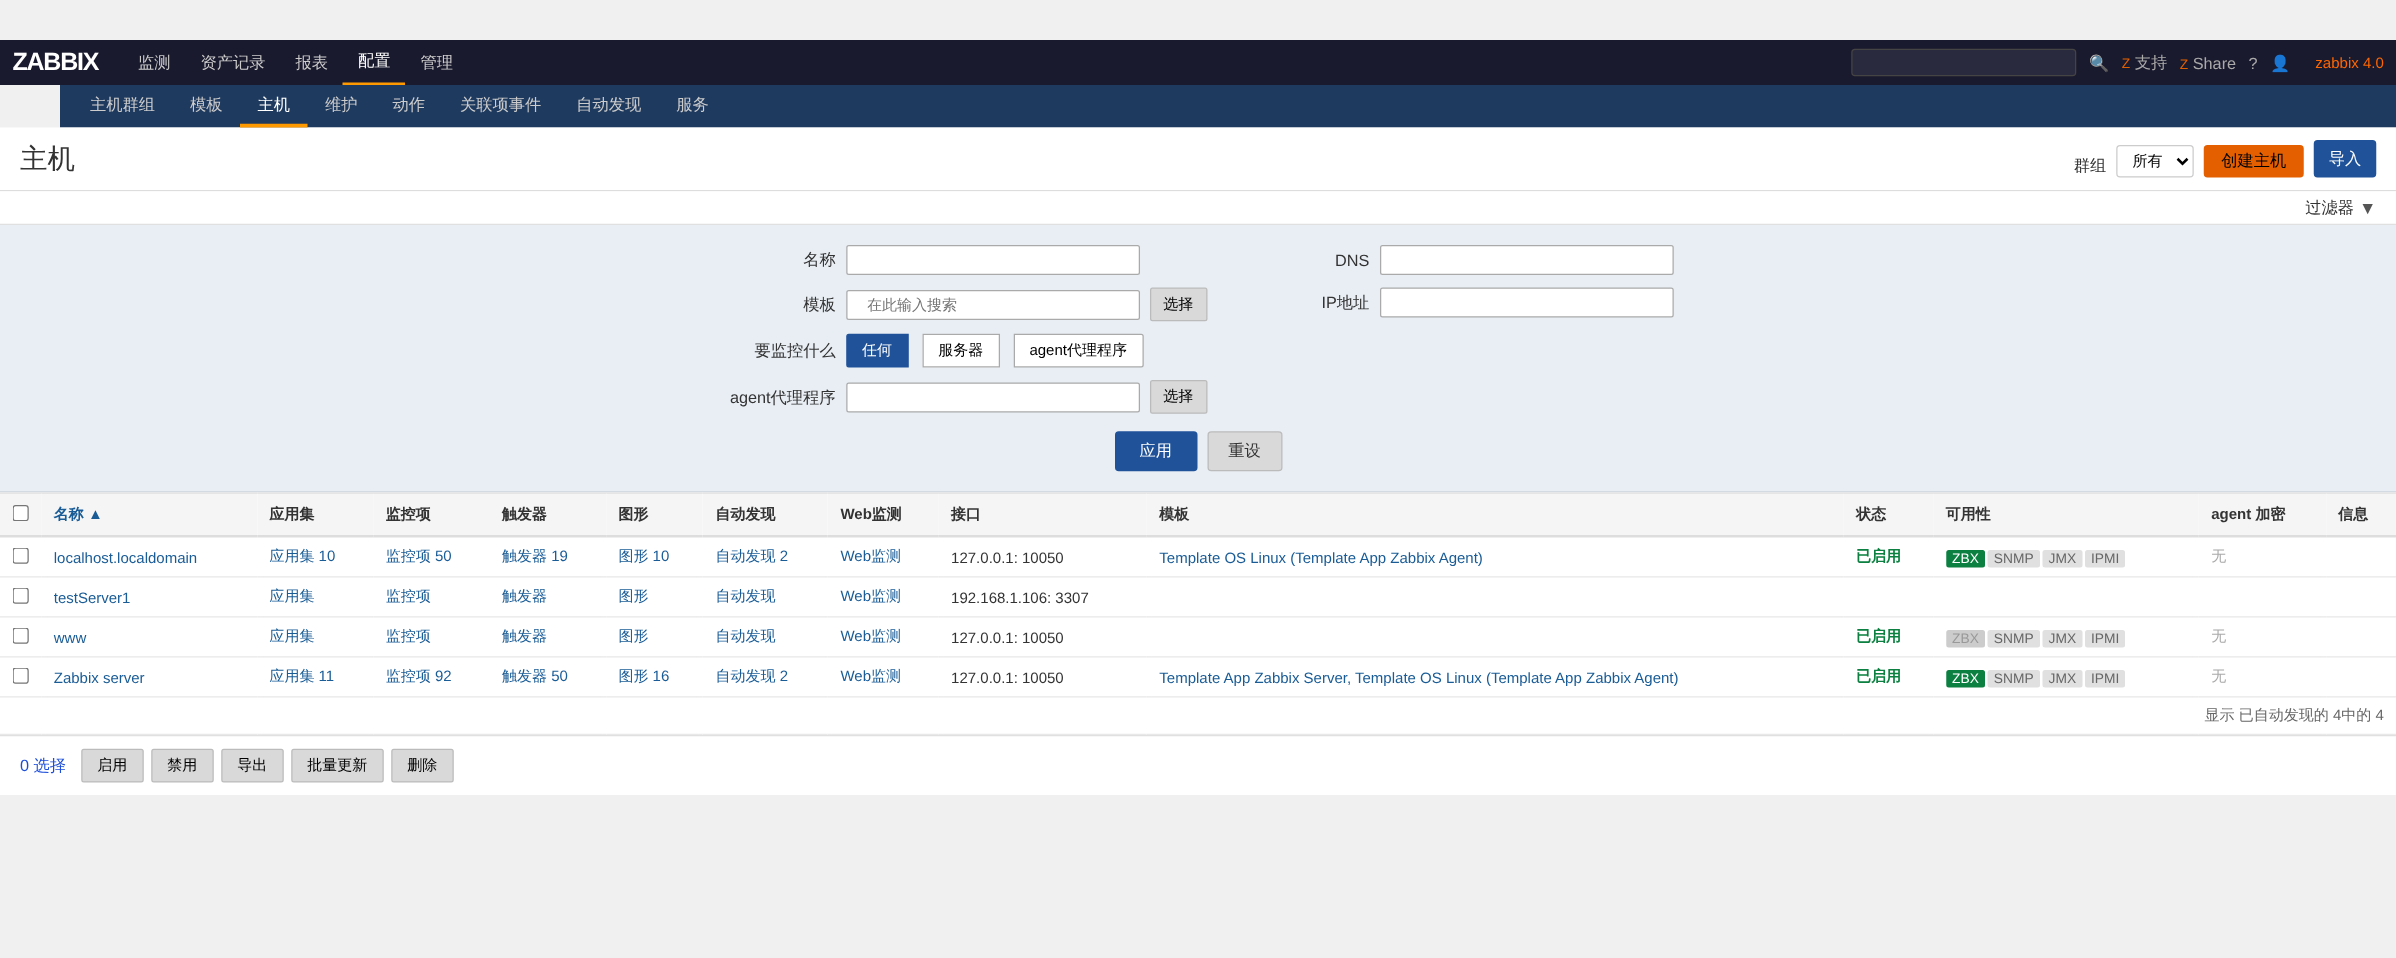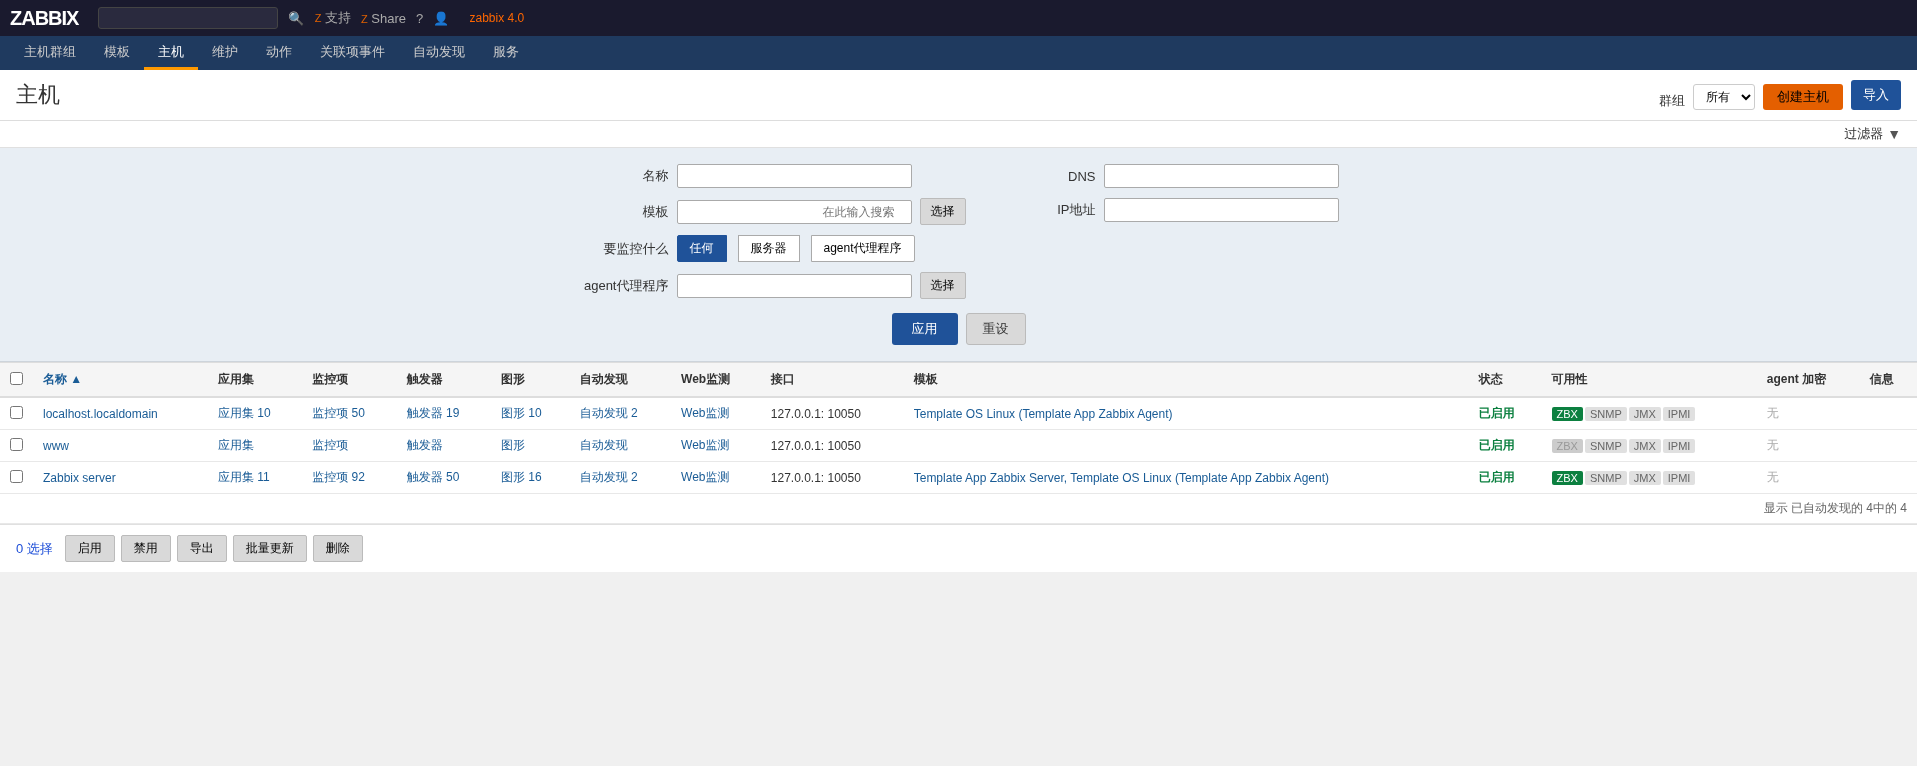--- a/index.html
+++ b/index.html
@@ -5,20 +5,21 @@
     * { box-sizing: border-box; margin: 0; padding: 0; }
     body { font-family: Arial, sans-serif; font-size: 12px; background: #f0f0f0; color: #333; }
 
     
     .top-nav {
       background: #1a1a2e;
       display: flex;
       align-items: center;
       height: 36px;
       padding: 0 10px;
+      margin-top: 32px;
     }
     .zabbix-logo {
       color: #d40000;
       font-size: 20px;
       font-weight: bold;
       margin-right: 20px;
       letter-spacing: -1px;
     }
     .zabbix-logo span { color: #fff; }
     .top-nav-menu {
@@ -56,20 +57,21 @@
     }
     .zabbix-version { color: #ff6600; font-size: 12px; margin-left: 10px; }
 
     
     .sub-nav {
       background: #1f3a5f;
       display: flex;
       align-items: center;
       height: 34px;
       padding: 0 10px;
+      margin-left: 48px;
     }
     .sub-nav-item {
       color: #ccc;
       padding: 0 14px;
       height: 34px;
       display: flex;
       align-items: center;
       cursor: pointer;
       font-size: 13px;
       border-bottom: 3px solid transparent;
@@ -161,21 +163,20 @@
       font-size: 13px;
       color: #333;
     }
     .filter-input {
       border: 1px solid #aaa;
       border-radius: 2px;
       padding: 4px 16px;
       font-size: 12px;
       width: 235px;
       background: #fff;
-      text-align: right;
     }
     .btn-select {
       background: #d9d9d9;
       border: 1px solid #bbb;
       border-radius: 2px;
       padding: 4px 10px;
       font-size: 12px;
       cursor: pointer;
     }
     .monitor-type {
@@ -301,20 +302,27 @@
 
     .checkbox-col { width: 30px; text-align: center; }
     input[type="checkbox"] { cursor: pointer; }
   </style>
 </head>
 <body>
 
 <div class="top-nav">
   <div class="zabbix-logo">
     <span>ZABBIX</span>
+  </div>
+  <div class="top-nav-menu">
+    <div class="top-nav-item">监测</div>
+    <div class="top-nav-item">资产记录</div>
+    <div class="top-nav-item">报表</div>
+    <div class="top-nav-item" style="color:#fff;border-bottom:2px solid #f90;">配置</div>
+    <div class="top-nav-item">管理</div>
   </div>
   <div class="top-nav-right">
     <input class="search-box" type="text" style="">
     <span class="top-nav-icon">🔍</span>
     <span class="top-nav-icon">
       <span style="color:#e06000;font-size:11px;">Z</span>
       <span>支持</span>
     </span>
     <span class="top-nav-icon">
       <span style="color:#e06000;font-size:11px;">Z</span>
@@ -433,20 +441,36 @@
     <td><a class="link-blue">Web监测</a></td>
     <td>127.0.0.1: 10050</td>
     <td><span style="color:#1a5c96;">Template OS Linux (Template App Zabbix Agent)</span></td>
     <td><span class="status-enabled">已启用</span></td>
     <td><span class="badge-zbx">ZBX</span><span class="badge-snmp">SNMP</span><span class="badge-jmx">JMX</span><span class="badge-ipmi">IPMI</span></td>
     <td><span style="color:#aaa;">无</span></td>
     <td></td>
   </tr>
         <tr>
     <td class="checkbox-col"><input type="checkbox" style=""></td>
+    <td><a class="link-blue">testServer1</a></td>
+    <td><a class="link-blue">应用集</a></td>
+    <td><a class="link-blue">监控项</a></td>
+    <td><a class="link-blue">触发器</a></td>
+    <td><a class="link-blue">图形</a></td>
+    <td><a class="link-blue">自动发现</a></td>
+    <td><a class="link-blue">Web监测</a></td>
+    <td>192.168.1.106: 3307</td>
+    <td></td>
+    <td></td>
+    <td></td>
+    <td></td>
+    <td></td>
+  </tr>
+        <tr>
+    <td class="checkbox-col"><input type="checkbox" style=""></td>
     <td><a class="link-blue">www</a></td>
     <td><a class="link-blue">应用集</a></td>
     <td><a class="link-blue">监控项</a></td>
     <td><a class="link-blue">触发器</a></td>
     <td><a class="link-blue">图形</a></td>
     <td><a class="link-blue">自动发现</a></td>
     <td><a class="link-blue">Web监测</a></td>
     <td>127.0.0.1: 10050</td>
     <td></td>
     <td><span class="status-enabled">已启用</span></td>

